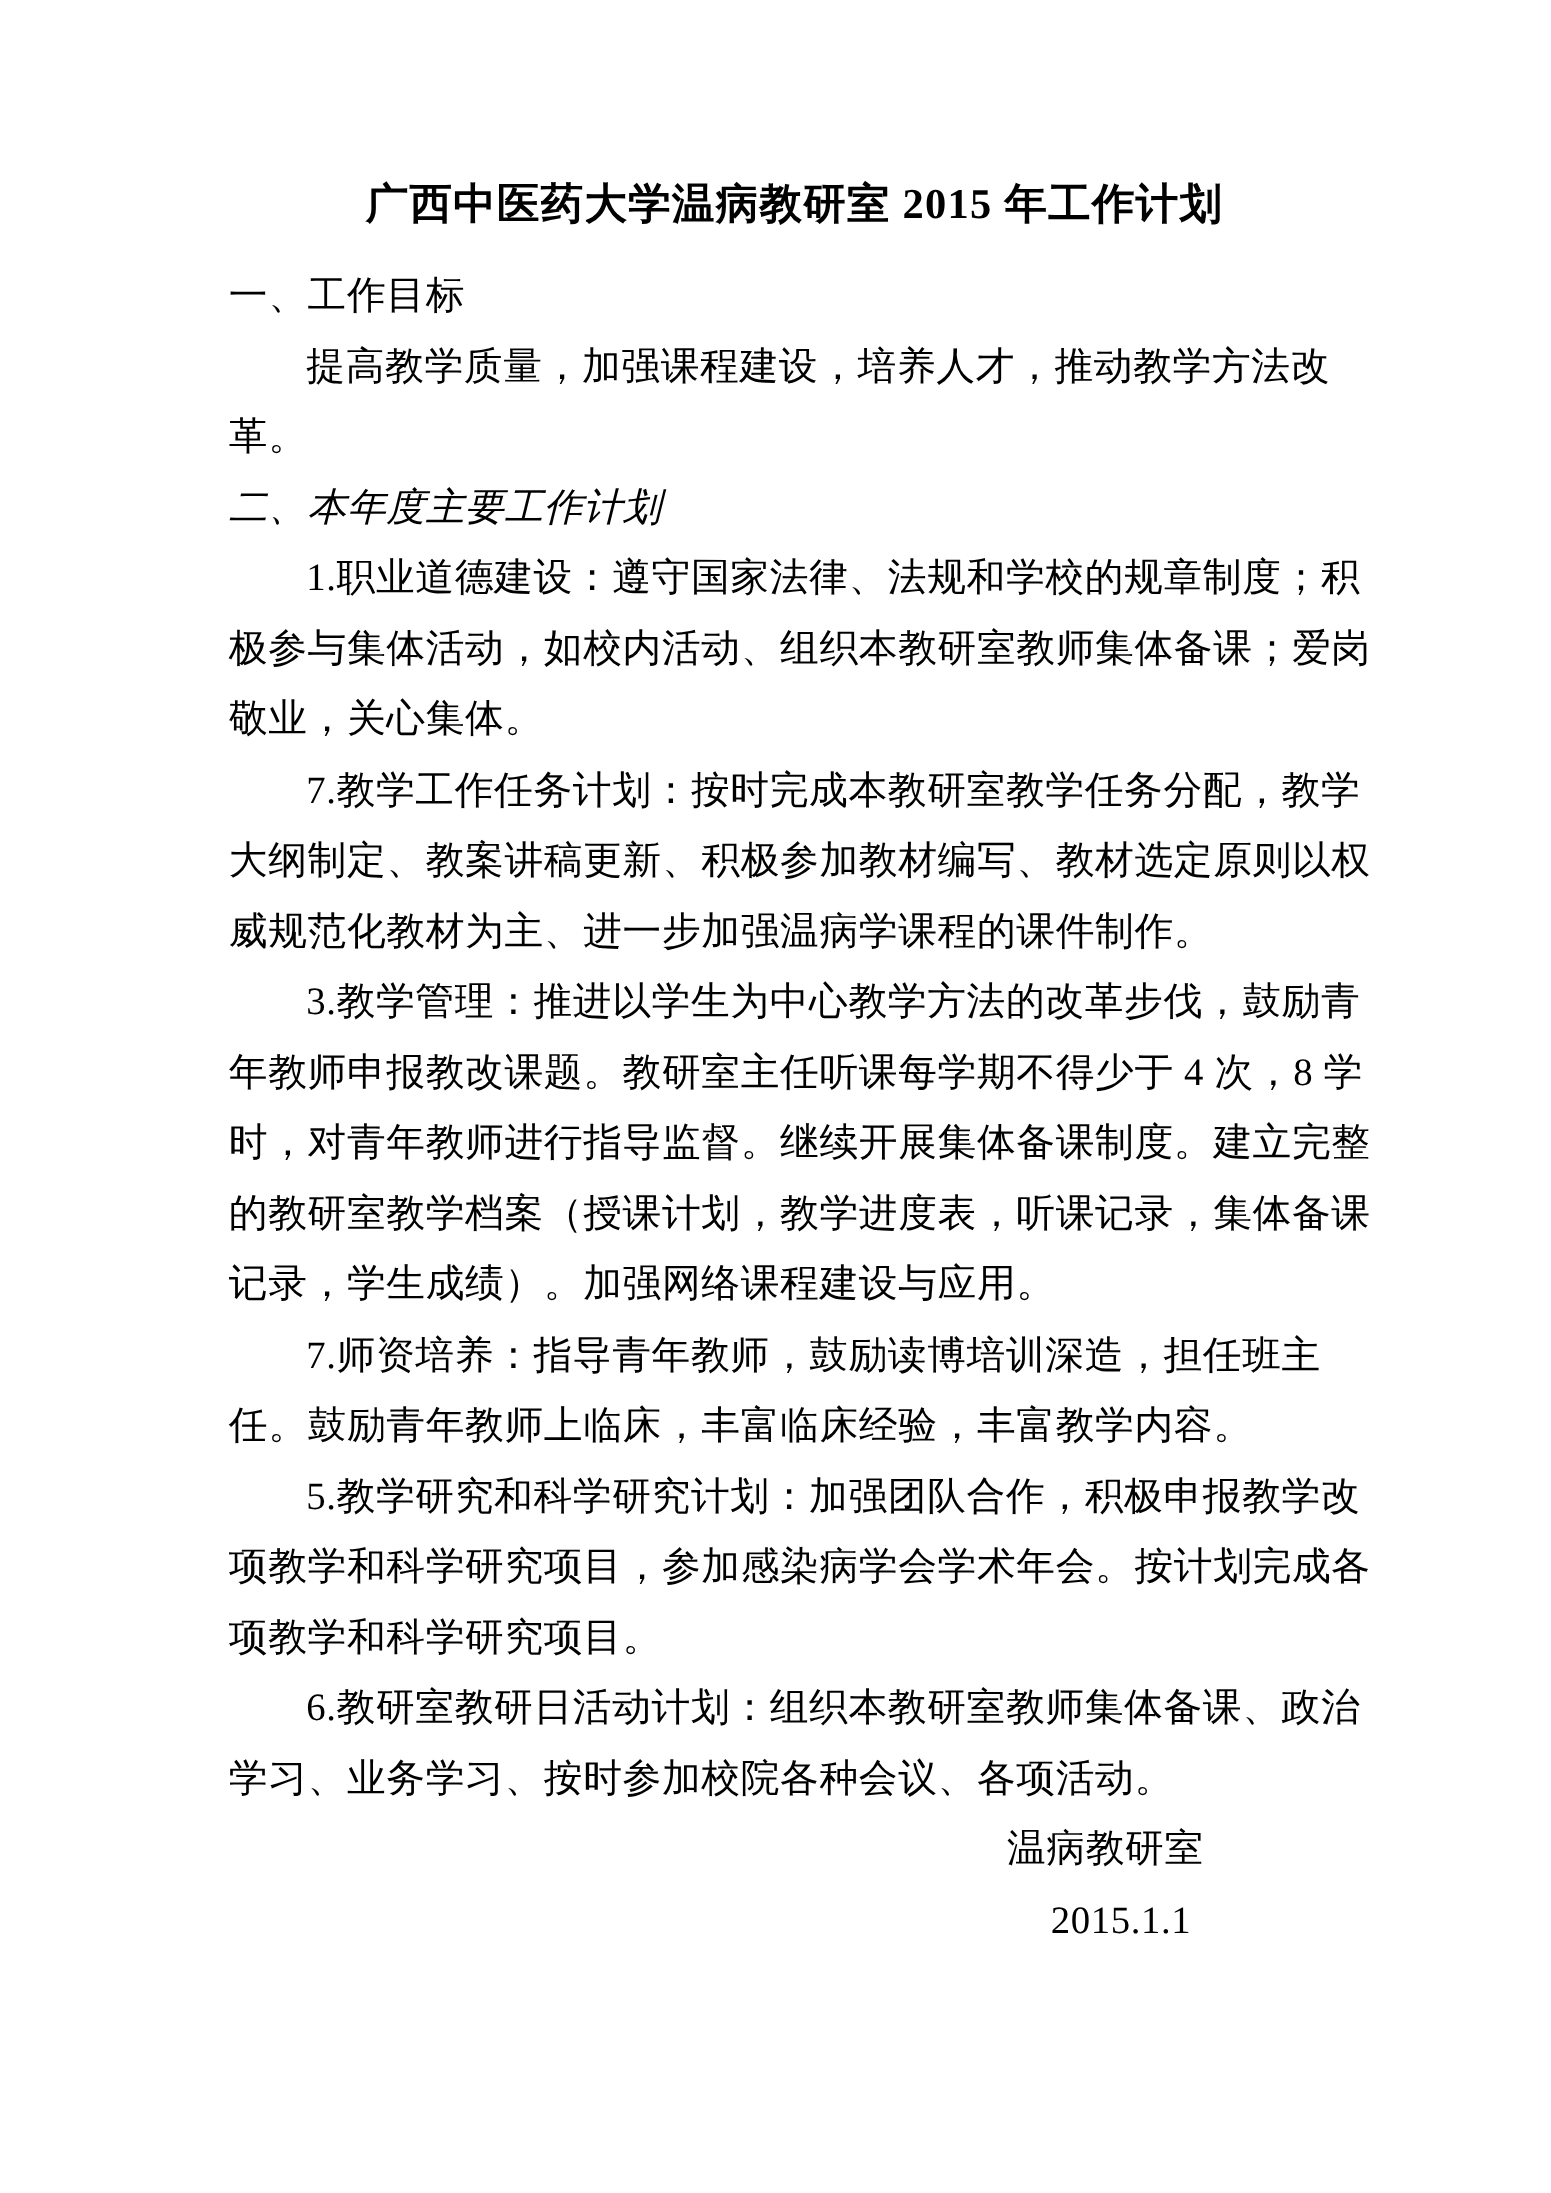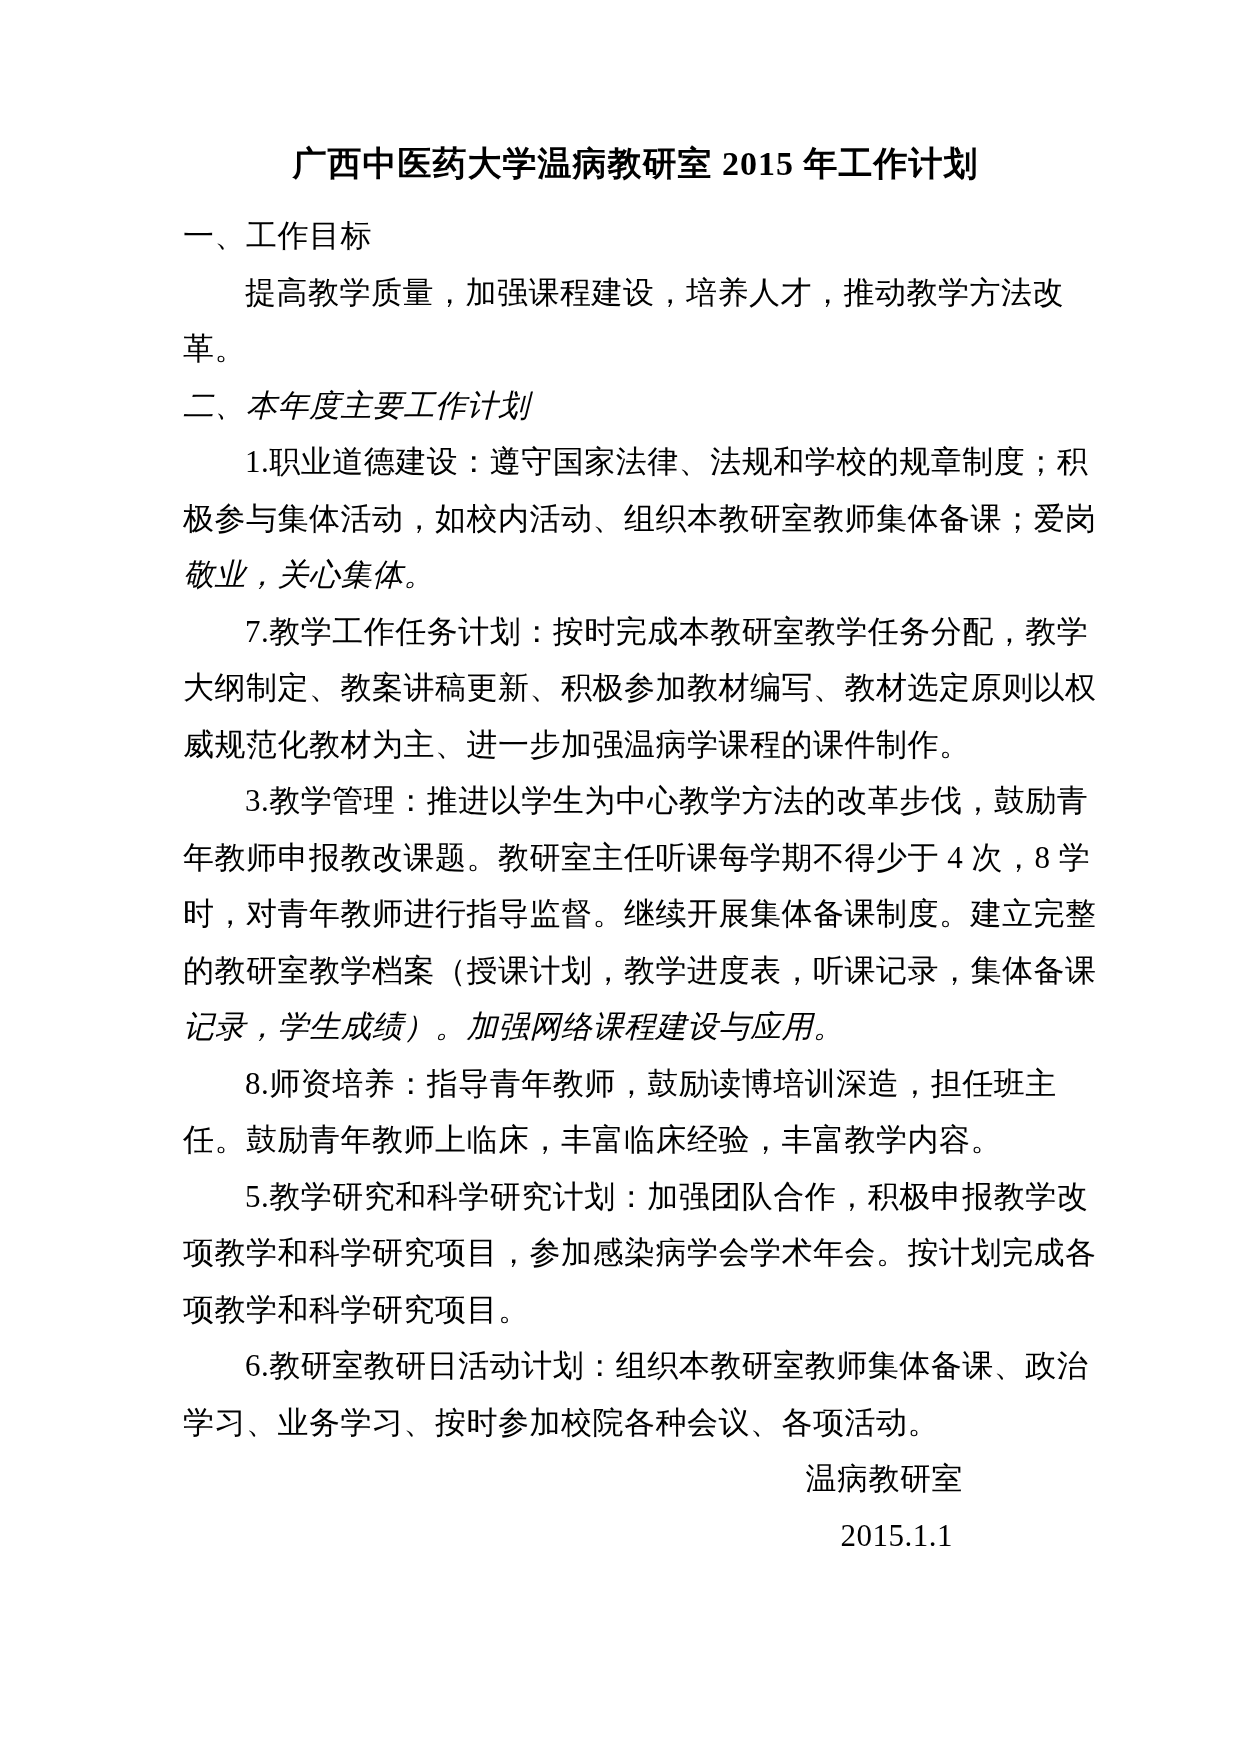--- a/index.html
+++ b/index.html
@@ -52,30 +52,30 @@
 <div class="page">
   <h1 class="doc-title">广西中医药大学温病教研室 2015 年工作计划</h1>
 
   <div class="doc-body">
       <div class="line" style="text-indent: 0em;">一、工作目标</div>
       <div class="line" style="text-indent: 2em;">提高教学质量，加强课程建设，培养人才，推动教学方法改</div>
       <div class="line" style="text-indent: 0em;">革。</div>
       <div class="line" style="text-indent: 0em; font-style: italic;">二、本年度主要工作计划</div>
       <div class="line" style="text-indent: 2em;">1.职业道德建设：遵守国家法律、法规和学校的规章制度；积</div>
       <div class="line" style="text-indent: 0em;">极参与集体活动，如校内活动、组织本教研室教师集体备课；爱岗</div>
-      <div class="line" style="text-indent: 0em; font-style: italic;">敬业，关心集体。</div>
+      <div class="line" style="text-indent: 0em;">敬业，关心集体。</div>
       <div class="line" style="text-indent: 2em;">7.教学工作任务计划：按时完成本教研室教学任务分配，教学</div>
       <div class="line" style="text-indent: 0em;">大纲制定、教案讲稿更新、积极参加教材编写、教材选定原则以权</div>
       <div class="line" style="text-indent: 0em;">威规范化教材为主、进一步加强温病学课程的课件制作。</div>
       <div class="line" style="text-indent: 2em;">3.教学管理：推进以学生为中心教学方法的改革步伐，鼓励青</div>
       <div class="line" style="text-indent: 0em;">年教师申报教改课题。教研室主任听课每学期不得少于 4 次，8 学</div>
       <div class="line" style="text-indent: 0em;">时，对青年教师进行指导监督。继续开展集体备课制度。建立完整</div>
       <div class="line" style="text-indent: 0em;">的教研室教学档案（授课计划，教学进度表，听课记录，集体备课</div>
-      <div class="line" style="text-indent: 0em; font-style: italic;">记录，学生成绩）。加强网络课程建设与应用。</div>
-      <div class="line" style="text-indent: 2em;">8.师资培养：指导青年教师，鼓励读博培训深造，担任班主</div>
+      <div class="line" style="text-indent: 0em;">记录，学生成绩）。加强网络课程建设与应用。</div>
+      <div class="line" style="text-indent: 2em;">7.师资培养：指导青年教师，鼓励读博培训深造，担任班主</div>
       <div class="line" style="text-indent: 0em;">任。鼓励青年教师上临床，丰富临床经验，丰富教学内容。</div>
       <div class="line" style="text-indent: 2em;">5.教学研究和科学研究计划：加强团队合作，积极申报教学改</div>
       <div class="line" style="text-indent: 0em;">项教学和科学研究项目，参加感染病学会学术年会。按计划完成各</div>
       <div class="line" style="text-indent: 0em;">项教学和科学研究项目。</div>
       <div class="line" style="text-indent: 2em;">6.教研室教研日活动计划：组织本教研室教师集体备课、政治</div>
       <div class="line" style="text-indent: 0em;">学习、业务学习、按时参加校院各种会议、各项活动。</div>
     </div>
 
   <div class="signature">
     <div class="line sig-name">温病教研室</div>

